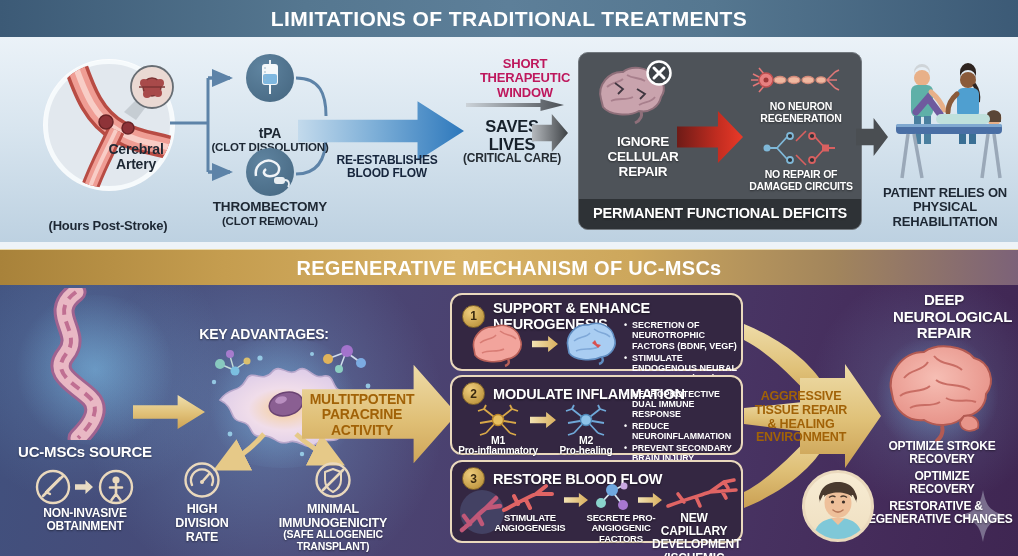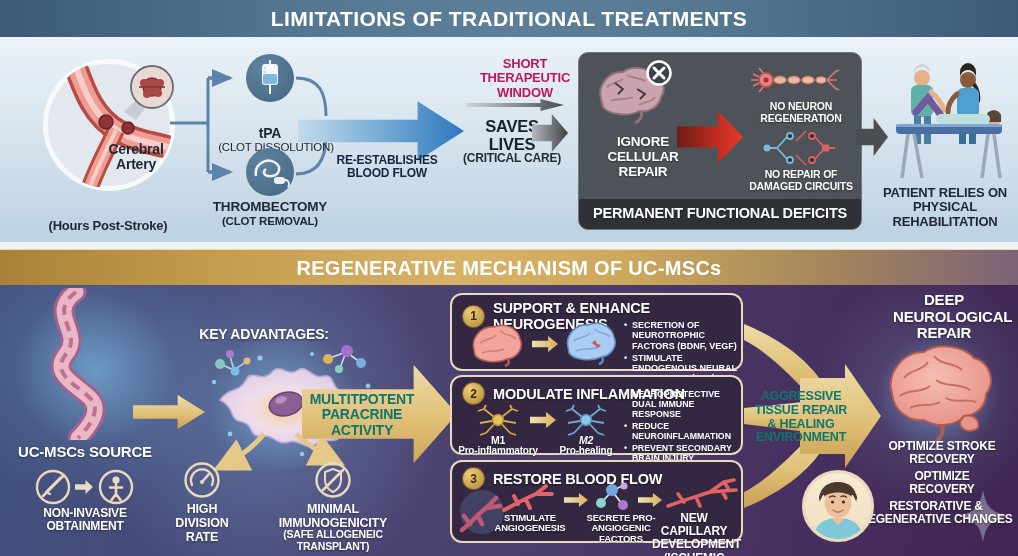--- a/index.html
+++ b/index.html
@@ -2,21 +2,21 @@
 <html><head>
 <meta charset="utf-8">
 <style>
   html,body{margin:0;padding:0;background:#222;}
   #canvas{position:relative;width:1018px;height:556px;overflow:hidden;
           font-family:"Liberation Sans",sans-serif;background:#dfe9f2;}
   .abs{position:absolute;}
   .txt{font-weight:800;line-height:1.1;text-align:center;letter-spacing:-0.2px;}
   .dk{color:#1d2733;}
   .wt{color:#fff;text-shadow:0 1px 2px rgba(0,0,0,.45);}
-  .gold-txt{color:#0f766e;}
+  .gold-txt{color:#a16207;}
   
   #top-banner{left:0;top:0;width:1018px;height:37px;
     background:linear-gradient(90deg,#3c5a76 0%,#557790 30%,#5d7f99 50%,#557790 70%,#3c5a76 100%);
     display:flex;align-items:center;justify-content:center;}
   #top-banner span{color:#fff;font-size:21px;font-weight:800;letter-spacing:.4px;}
   #top-body{left:0;top:37px;width:1018px;height:205px;
     background:linear-gradient(180deg,#ebf2f8 0%,#d8e5ef 45%,#bdd1e1 100%);}
   .slate-circle{border-radius:50%;background:radial-gradient(circle at 35% 30%,#5f84a0,#44657f);}
   .blockarrow{clip-path:polygon(0 30%,62% 30%,62% 0,100% 50%,62% 100%,62% 70%,0 70%);}
   .blockarrow2{clip-path:polygon(0 28%,55% 28%,55% 0,100% 50%,55% 100%,55% 72%,0 72%);}
@@ -118,21 +118,21 @@
   <div class="abs slate-circle" style="left:246px;top:54px;width:48px;height:48px;">
     <svg width="48" height="48" viewBox="0 0 48 48">
       <line x1="24" y1="6" x2="24" y2="10" stroke="#e8eef2" stroke-width="2"></line>
       <rect x="16" y="10" width="16" height="21" rx="3" fill="#f4f8fa"></rect>
       <rect x="17" y="20" width="14" height="10" rx="2" fill="#7fb8e0"></rect>
       <line x1="19" y1="13" x2="19" y2="29" stroke="#9fb8c8" stroke-width="1" stroke-dasharray="2 2"></line>
       <path d="M24,31 V40" stroke="#f4f8fa" stroke-width="2"></path>
     </svg>
   </div>
   <div class="abs txt dk" style="left:230px;top:126px;width:80px;font-size:14px;">tPA</div>
-  <div class="abs txt dk" style="left:217px;top:141px;width:118px;font-size:11.5px;font-weight:400;">(CLOT DISSOLUTION)</div>
+  <div class="abs txt dk" style="left:211px;top:141px;width:118px;font-size:11.5px;font-weight:700;">(CLOT DISSOLUTION)</div>
 
   <div class="abs slate-circle" style="left:246px;top:148px;width:48px;height:48px;">
     <svg width="48" height="48" viewBox="0 0 48 48">
       <path d="M10,28 C8,16 20,10 28,14 C36,18 34,27 26,28 C18,29 16,24 20,21" fill="none" stroke="#f0f4f8" stroke-width="2.5"></path>
       <rect x="28" y="29" width="11" height="7" rx="3" fill="#e8eef2"></rect>
       <path d="M39,32 C43,32 44,36 42,39" fill="none" stroke="#e8eef2" stroke-width="1.8"></path>
     </svg>
   </div>
   <div class="abs txt dk" style="left:205px;top:200px;width:130px;font-size:13.5px;">THROMBECTOMY</div>
   <div class="abs txt dk" style="left:210px;top:215px;width:120px;font-size:11.5px;font-weight:700;">(CLOT REMOVAL)</div>
@@ -372,21 +372,21 @@
     <div class="abs txt wt" style="left:22px;top:58px;width:48px;font-size:10.5px;">M1</div>
     <div class="abs txt wt" style="left:0px;top:68px;width:92px;font-size:10px;">Pro-inflammatory</div>
     <div class="gold-sm abs" style="left:78px;top:35px;width:26px;height:16px;"></div>
     <svg class="abs" style="left:110px;top:26px;" width="48" height="34" viewBox="0 0 48 34">
       <g stroke="#6fa8d8" stroke-width="1.8" fill="none">
         <path d="M24,17 L10,6 M10,6 L4,8 M10,6 L12,2 M24,17 L38,6 M38,6 L44,8 M38,6 L36,2
                  M24,17 L6,20 M24,17 L42,20 M24,17 L12,30 M12,30 L6,32 M24,17 L36,30 M36,30 L42,32"></path>
       </g>
       <circle cx="24" cy="17" r="5.5" fill="#8ec4ea" stroke="#4f88b8" stroke-width="1.4"></circle>
     </svg>
-    <div class="abs txt wt" style="left:110px;top:58px;width:48px;font-size:10.5px;font-style:italic;">M2</div>
+    <div class="abs txt wt" style="left:110px;top:58px;width:48px;font-size:10.5px;">M2</div>
     <div class="abs txt wt" style="left:98px;top:68px;width:72px;font-size:10px;">Pro-healing</div>
     <div class="bullets" style="left:172px;top:12px;width:118px;font-size:8.8px;">
       <div class="bi">NEUROPROTECTIVE DUAL IMMUNE RESPONSE</div>
       <div class="bi">REDUCE NEUROINFLAMMATION</div>
       <div class="bi">PREVENT SECONDARY BRAIN INJURY</div>
     </div>
   </div>
 
   <div class="abs mech-panel" style="top:460px;height:83px;">
     <div class="panel-head">

